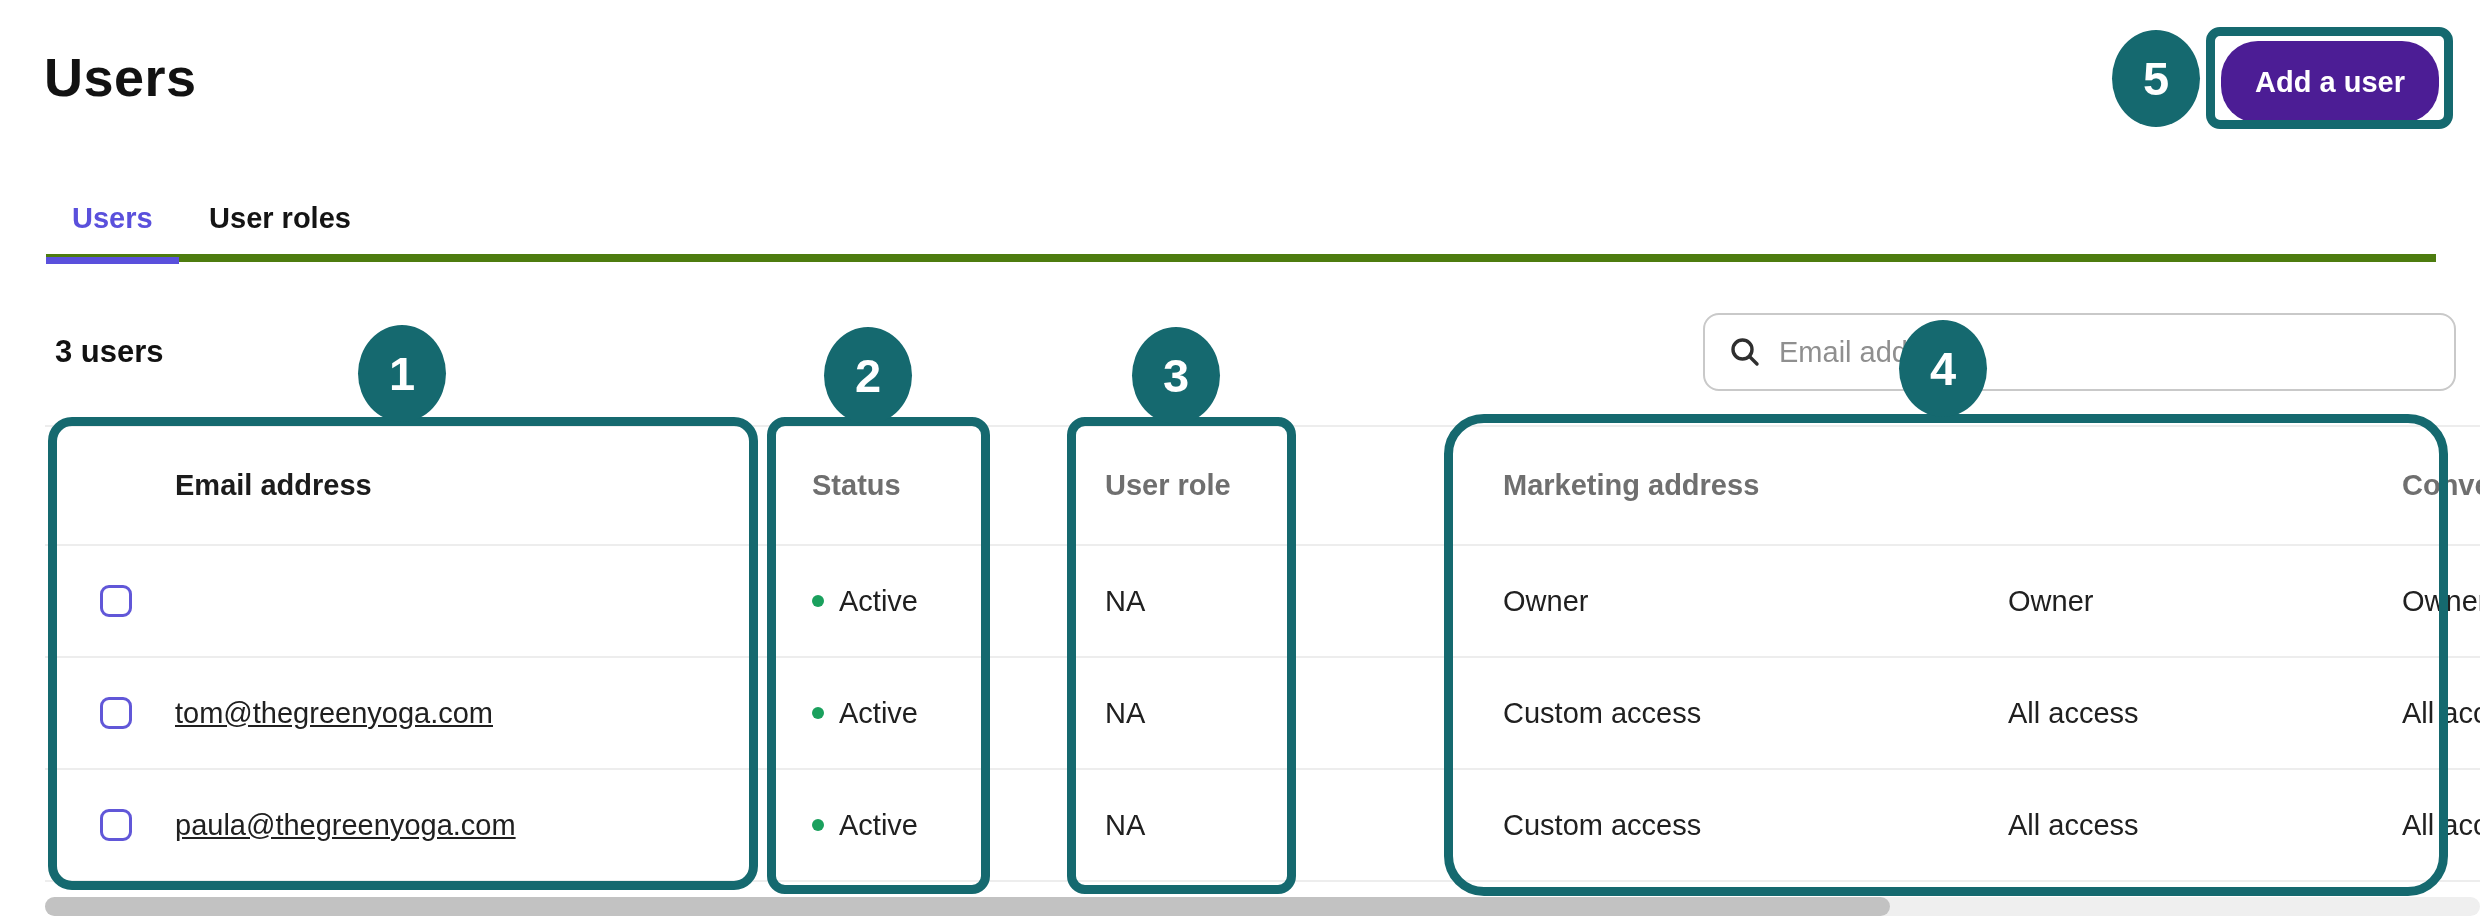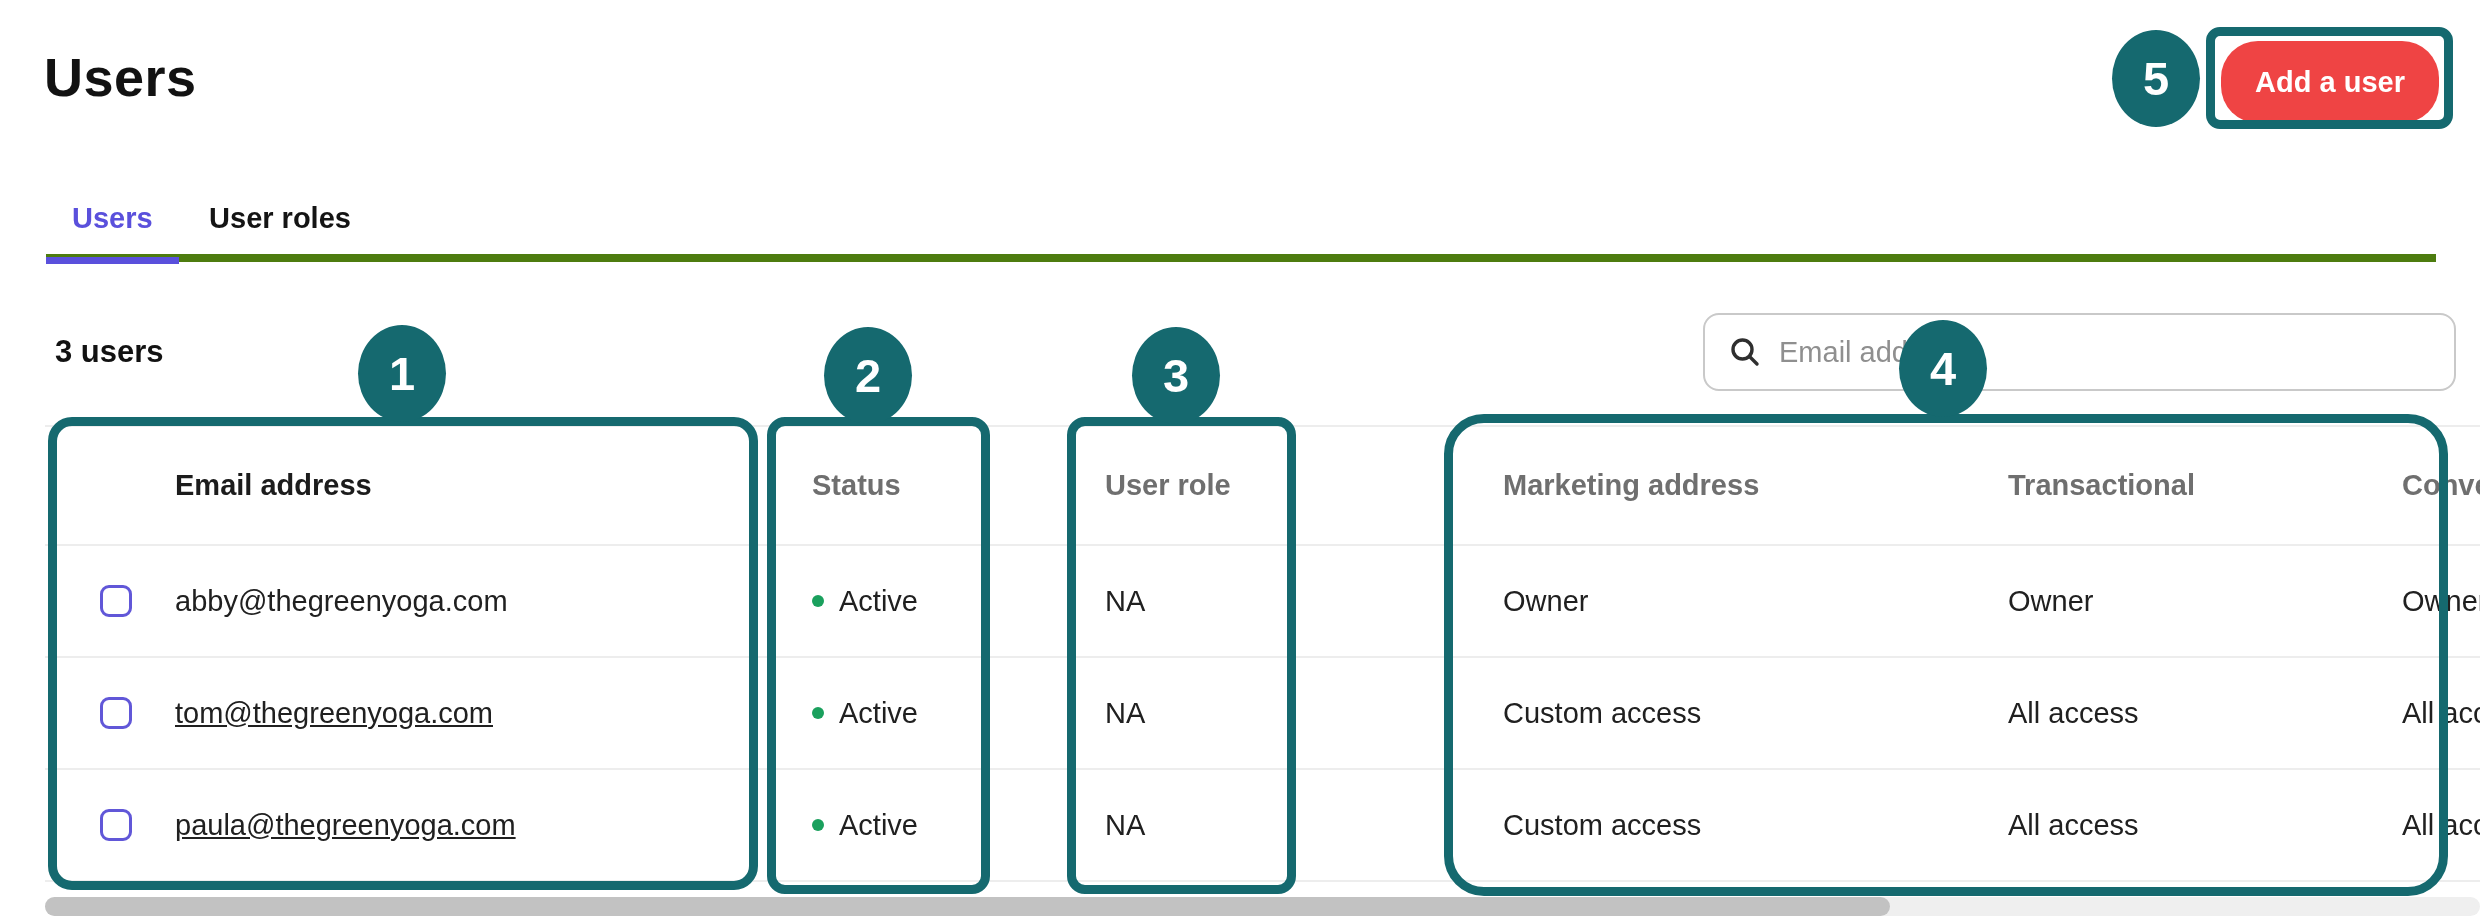--- a/index.html
+++ b/index.html
@@ -96,21 +96,21 @@
   .hscroll-thumb {
     position: absolute; left: 0; top: 0;
     width: 1845px; height: 19px;
     background: #c2c2c2; border-radius: 10px; cursor: grab;
   }
 
   
   .add-user-btn {
     position: absolute; left: 2221px; top: 41px;
     width: 218px; height: 82px; border-radius: 37px;
-    background: #ef4444; color: #ffffff;
+    background: #4c1d95; color: #ffffff;
     font-size: 29px; font-weight: bold;
     display: flex; align-items: center; justify-content: center;
     cursor: pointer; border: none;
     font-family: "Liberation Sans", "DejaVu Sans", sans-serif;
   }
 
   
   .ann-box {
     position: absolute; border: 9px solid #15696f;
     background: transparent; pointer-events: none; z-index: 20;
@@ -154,29 +154,27 @@
   </svg>
   <input type="text" placeholder="Email address" style="">
 </div>
 
 <div class="table">
   <div class="thead">
     <div class="cell hcell primary c-email">Email address</div>
     <div class="cell hcell c-status">Status</div>
     <div class="cell hcell c-role">User role</div>
     <div class="cell hcell c-marketing">Marketing address</div>
-    <div class="cell hcell c-transactional">Transactional</div>
     <div class="cell hcell c-conversations">Conversations</div>
   </div>
 
   <div class="trow">
     <div class="cell c-check">
         <span class="checkbox"></span>
       </div>
-    <div class="cell c-email">abby@thegreenyoga.com</div>
     <div class="cell c-status">
       <span class="status-dot"></span>
       <span>Active</span>
     </div>
     <div class="cell c-role">NA</div>
     <div class="cell c-marketing">Owner</div>
     <div class="cell c-transactional">Owner</div>
     <div class="cell c-conversations">Owner</div>
   </div>
 

